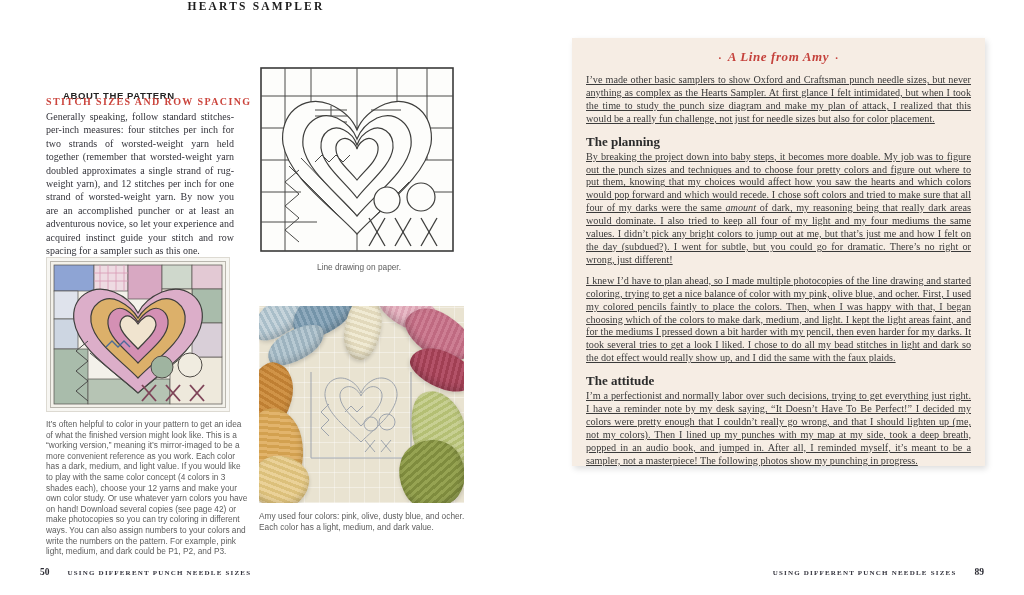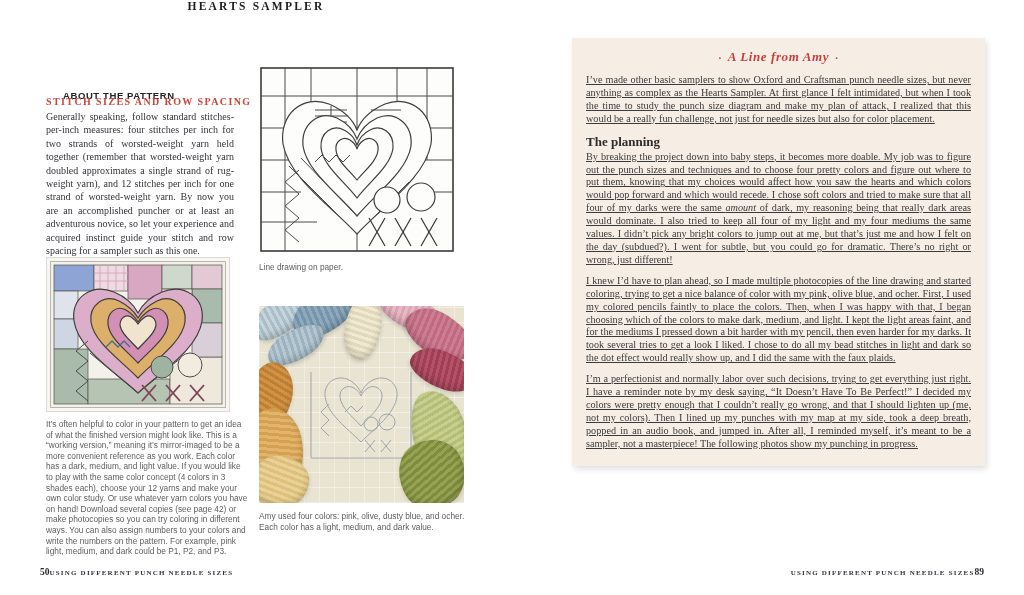--- a/index.html
+++ b/index.html
@@ -26,21 +26,21 @@
   }
   .body-par{
     left:46px;top:110px;width:188px;margin:0;
     font-size:10px;line-height:13.4px;text-align:justify;color:#33333a;
   }
   .caption{
     font-family:"Liberation Sans", sans-serif;font-size:8.3px;line-height:10.6px;
     color:#5d5d5d;margin:0;
   }
   .cap-colored{left:46px;top:419px;width:202px;}
-  .cap-line{left:259px;top:262px;width:200px;}
+  .cap-line{left:259px;top:262px;width:200px;text-align:center;}
   .cap-yarn{left:259px;top:511px;width:206px;}
 
   .photo-frame{background:#f7f6f2;border:1px solid #dddad2;box-sizing:border-box;}
   .colored-pattern{left:46px;top:257px;width:184px;height:155px;padding:3px;}
   .line-drawing{left:259px;top:66px;width:197px;height:188px;background:#fff;}
   .yarn-photo{
     left:259px;top:306px;width:205px;height:197px;overflow:hidden;
     background:#e9e3d1;
     background-image:
       repeating-linear-gradient(0deg, rgba(255,255,255,.4) 0 1px, transparent 1px 15px),
@@ -56,21 +56,21 @@
   .s-pink2 {left:144px;top:8px;width:72px;height:42px;transform:rotate(33deg);background:repeating-linear-gradient(80deg,#cd7e93 0 3px,#bf6a81 3px 6px);}
   .s-rose  {left:150px;top:46px;width:68px;height:36px;transform:rotate(24deg);background:repeating-linear-gradient(80deg,#b35268 0 3px,#a03f53 3px 6px);}
   .s-ocher {left:-14px;top:56px;width:46px;height:74px;transform:rotate(16deg);background:repeating-linear-gradient(15deg,#d09347 0 3px,#bf7f33 3px 6px);}
   .s-gold  {left:-8px;top:102px;width:52px;height:80px;transform:rotate(-10deg);background:repeating-linear-gradient(15deg,#e2b46c 0 3px,#d3a150 3px 6px);}
   .s-pgold {left:-8px;top:150px;width:58px;height:52px;transform:rotate(6deg);background:repeating-linear-gradient(15deg,#ead198 0 3px,#dcc07b 3px 6px);}
   .s-olive1{left:154px;top:84px;width:54px;height:92px;transform:rotate(-16deg);background:repeating-linear-gradient(165deg,#c7cf92 0 3px,#b4bf74 3px 6px);}
   .s-olive2{left:140px;top:134px;width:66px;height:68px;transform:rotate(-26deg);background:repeating-linear-gradient(165deg,#96a352 0 3px,#7f8c3e 3px 6px);}
   .center-pattern{left:46px;top:46px;}
 
   
-  .footer{top:567px;display:flex;align-items:baseline;}
+  .footer{top:567px;display:flex;align-items:baseline;gap:18px;}
   .footer-left{left:40px;}
   .footer-right{right:40px;}
   .page-num{font-size:9.5px;font-weight:700;color:#2b2b33;}
   .footer-text{font-size:7px;font-weight:700;letter-spacing:1.2px;color:#33333d;}
 
   
   .note-box{
     left:572px;top:38px;width:413px;height:428px;box-sizing:border-box;
     background:#f6ede4;padding:11px 14px 10px 14px;
     box-shadow:2px 3px 6px rgba(0,0,0,.13);
@@ -238,20 +238,21 @@
 
   <section>
     <div class="abs note-box">
       <div class="note-title-row">
         <span class="note-dot">.</span><span>A Line from Amy</span><span class="note-dot">.</span>
       </div>
       <p class="note-par">I’ve made other basic samplers to show Oxford and Craftsman punch needle sizes, but never anything as complex as the Hearts Sampler. At first glance I felt intimidated, but when I took the time to study the punch size diagram and make my plan of attack, I realized that this would be a really fun challenge, not just for needle sizes but also for color placement.</p>
       <p class="note-sub">The planning</p>
       <p class="note-par"><span>By breaking the project down into baby steps, it becomes more doable. My job was to figure out the punch sizes and techniques and to choose four pretty colors and figure out where to put them, knowing that my choices would affect how you saw the hearts and which colors would pop forward and which would recede. I chose soft colors and tried to make sure that all four of my darks were the same </span><i>amount</i><span> of dark, my reasoning being that really dark areas would dominate. I also tried to keep all four of my light and my four mediums the same values. I didn’t pick any bright colors to jump out at me, but that’s just me and how I felt on the day (subdued?). I went for subtle, but you could go for dramatic. There’s no right or wrong, just different!</span></p>
       <p class="note-par">I knew I’d have to plan ahead, so I made multiple photocopies of the line drawing and started coloring, trying to get a nice balance of color with my pink, olive blue, and ocher. First, I used my colored pencils faintly to place the colors. Then, when I was happy with that, I began choosing which of the colors to make dark, medium, and light. I kept the light areas faint, and for the mediums I pressed down a bit harder with my pencil, then even harder for my darks. It took several tries to get a look I liked. I chose to do all my bead stitches in light and dark so the dot effect would really show up, and I did the same with the faux plaids.</p>
+      <p class="note-sub">The attitude</p>
       <p class="note-par">I’m a perfectionist and normally labor over such decisions, trying to get everything just right. I have a reminder note by my desk saying, “It Doesn’t Have To Be Perfect!” I decided my colors were pretty enough that I couldn’t really go wrong, and that I should lighten up (me, not my colors). Then I lined up my punches with my map at my side, took a deep breath, popped in an audio book, and jumped in. After all, I reminded myself, it’s meant to be a sampler, not a masterpiece! The following photos show my punching in progress.</p>
     </div>
 
     <div class="abs footer footer-right">
       <span class="footer-text">USING DIFFERENT PUNCH NEEDLE SIZES</span>
       <span class="page-num">89</span>
     </div>
   </section>
 
 </div>

